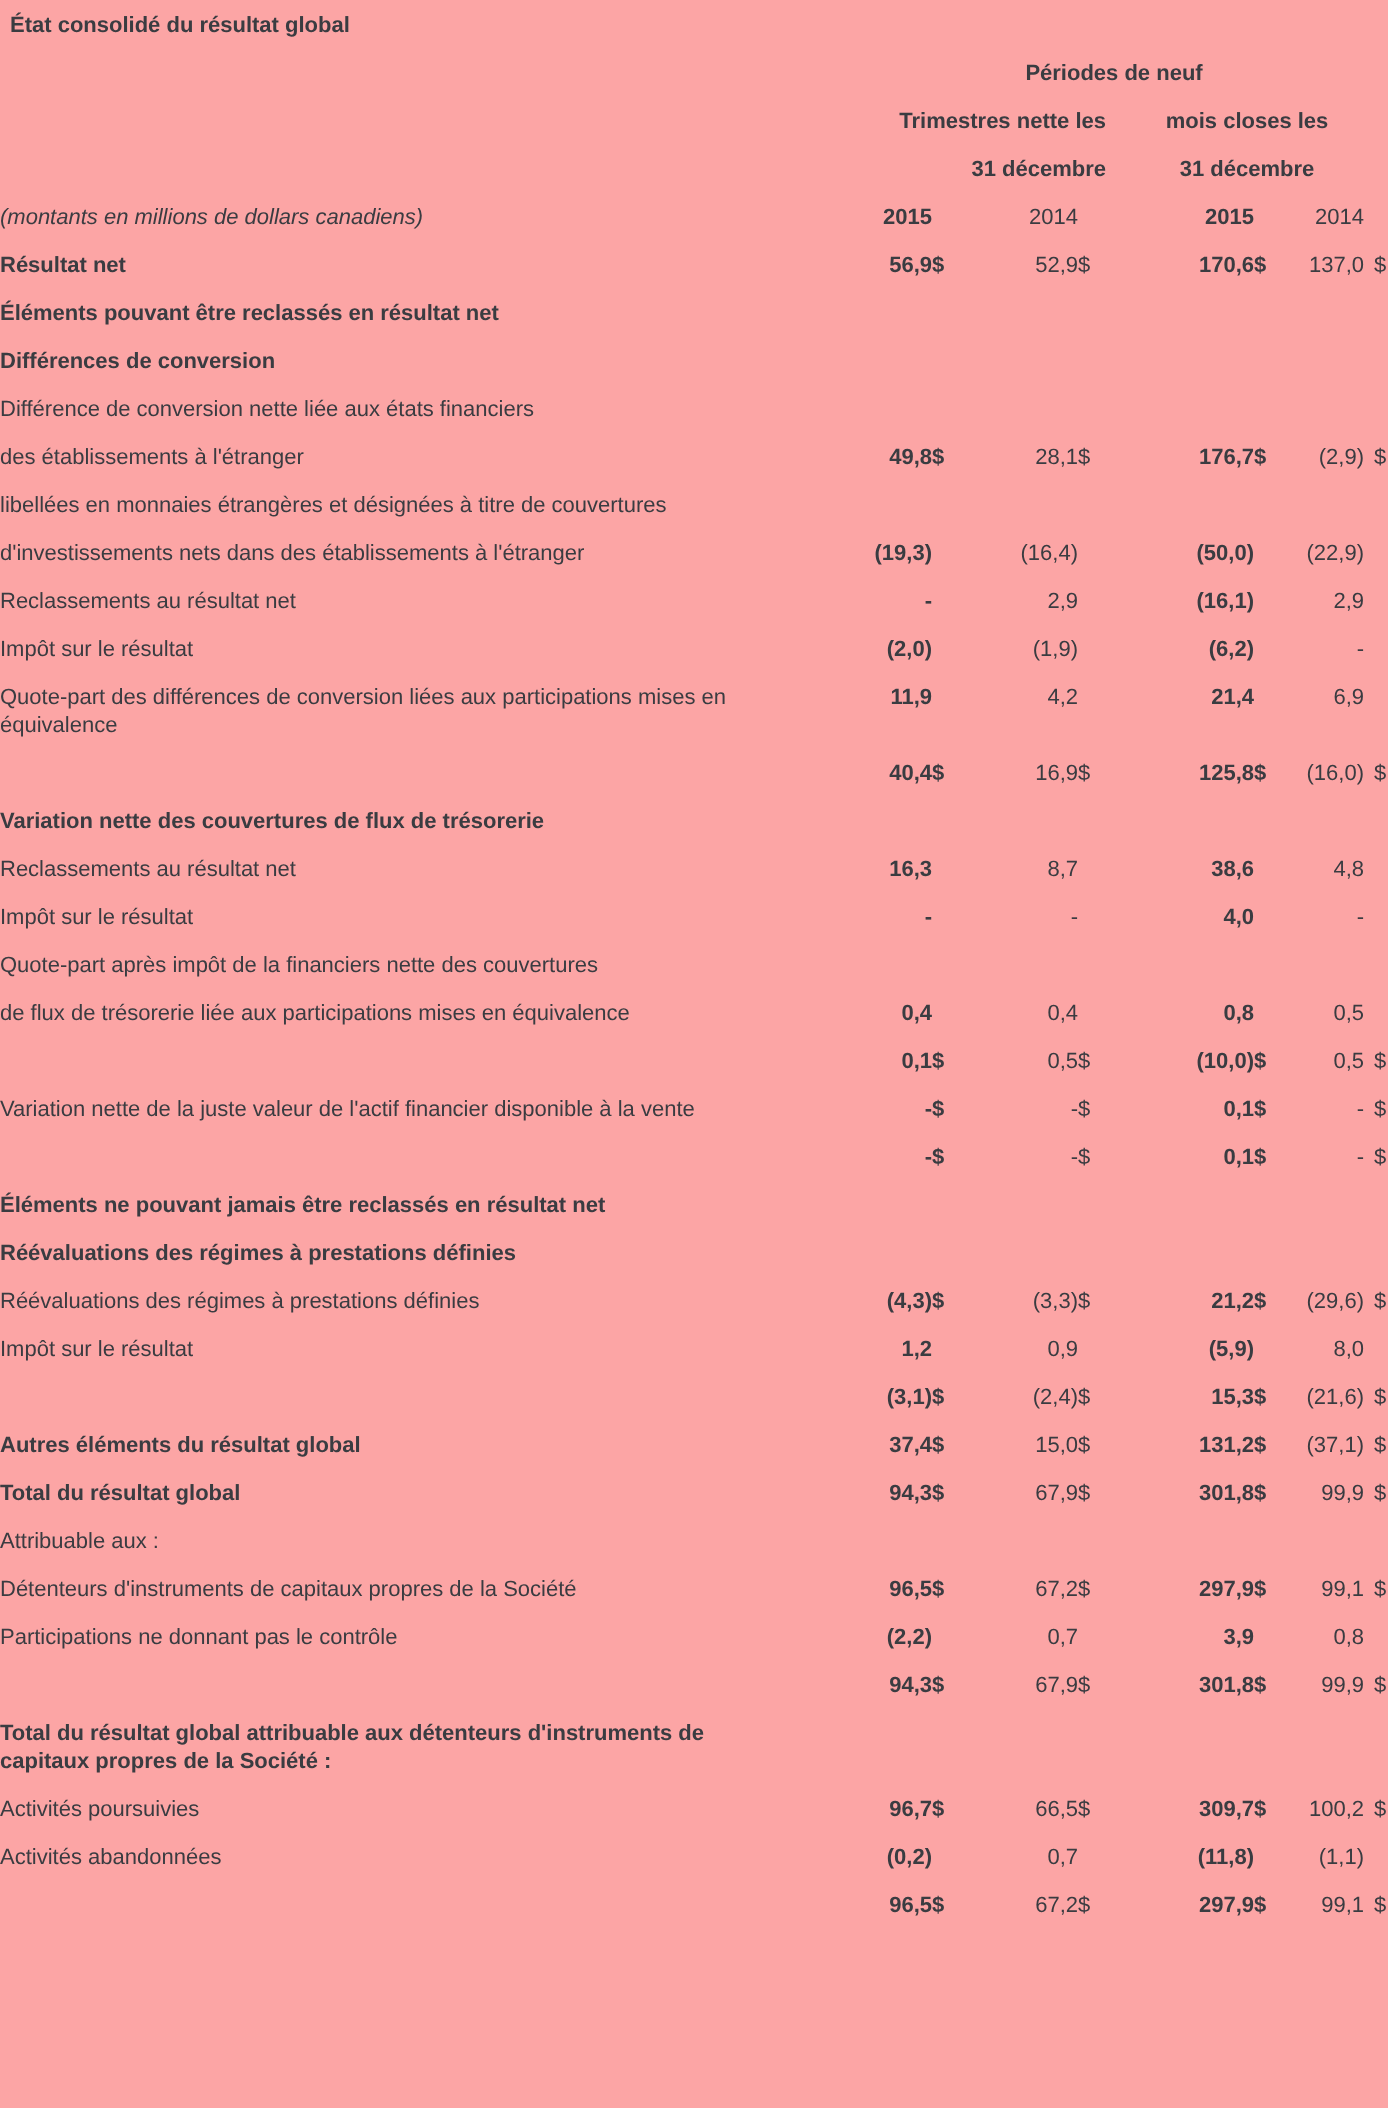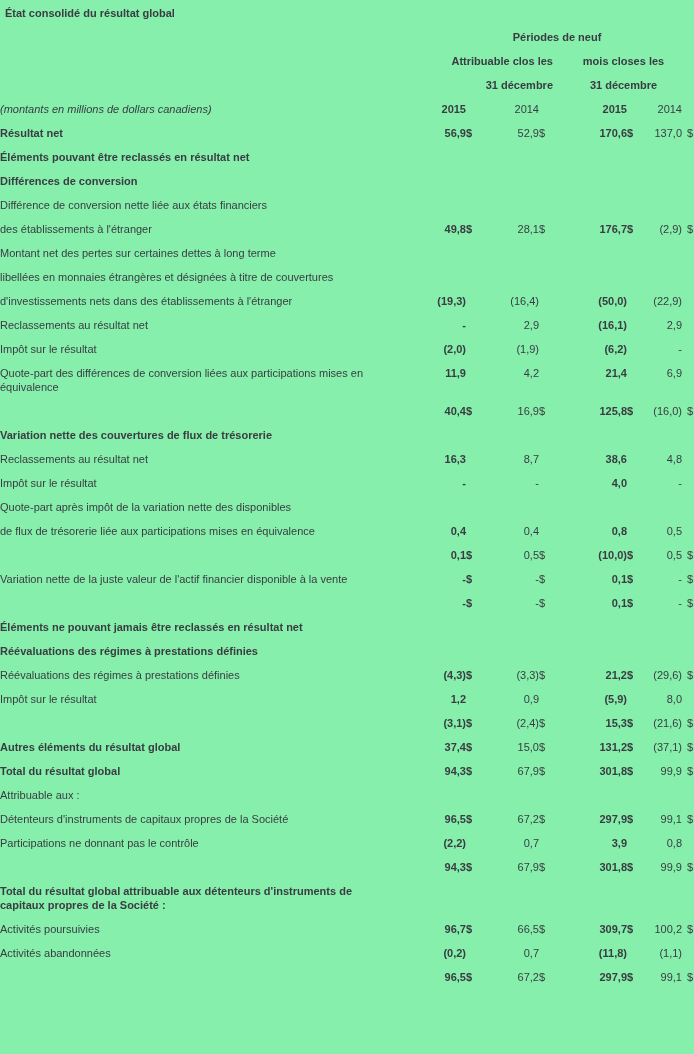--- a/index.html
+++ b/index.html
@@ -4,21 +4,21 @@
 <style>
   html, body {
     margin: 0;
     padding: 0;
     background: #ffffff;
   }
   .page {
     position: relative;
     width: 694px;
     height: 1054px;
-    background: #86efac;
+    background: #fca5a5;
     font-family: "Liberation Sans", sans-serif;
     font-size: 11px;
     color: #3a3c41;
     overflow: hidden;
   }
   .title {
     box-sizing: border-box;
     height: 24px;
     padding: 6px 0 0 5px;
     font-weight: bold;
@@ -68,21 +68,21 @@
       <col style="width:41px">
         <col style="width:12px">
     </colgroup>
     <tbody>
       <tr>
         <td class="label"></td>
         <td class="hgroup2" colspan="8">Périodes de neuf</td>
       </tr>
       <tr>
         <td class="label"></td>
-        <td class="hgroup1" colspan="4">Attribuable clos les</td>
+        <td class="hgroup1" colspan="4">Trimestres nette les</td>
         <td class="hgroup2" colspan="4">mois closes les</td>
       </tr>
       <tr>
         <td class="label"></td>
         <td class="hgroup1" colspan="4">31 décembre</td>
         <td class="hgroup2" colspan="4">31 décembre</td>
       </tr>
       <tr>
         <td class="label ind0 it">(montants en millions de dollars canadiens)</td>
         <td class="num b">2015</td>
@@ -155,33 +155,20 @@
           <td class="num b">49,8</td>
           <td class="cur b">$</td>
           <td class="num">28,1</td>
           <td class="cur">$</td>
           <td class="num b">176,7</td>
           <td class="cur b">$</td>
           <td class="num">(2,9)</td>
           <td class="cur c4">$</td>
         </tr>
         <tr>
-          <td class="label ind1">
-            <div class="line">Montant net des pertes sur certaines dettes à long terme</div>
-          </td>
-          <td class="num b"></td>
-          <td class="cur b"></td>
-          <td class="num"></td>
-          <td class="cur"></td>
-          <td class="num b"></td>
-          <td class="cur b"></td>
-          <td class="num"></td>
-          <td class="cur c4"></td>
-        </tr>
-        <tr>
           <td class="label ind2">
             <div class="line">libellées en monnaies étrangères et désignées à titre de couvertures</div>
           </td>
           <td class="num b"></td>
           <td class="cur b"></td>
           <td class="num"></td>
           <td class="cur"></td>
           <td class="num b"></td>
           <td class="cur b"></td>
           <td class="num"></td>
@@ -287,21 +274,21 @@
           <td class="cur b"></td>
           <td class="num">-</td>
           <td class="cur"></td>
           <td class="num b">4,0</td>
           <td class="cur b"></td>
           <td class="num">-</td>
           <td class="cur c4"></td>
         </tr>
         <tr>
           <td class="label ind1">
-            <div class="line">Quote-part après impôt de la variation nette des disponibles</div>
+            <div class="line">Quote-part après impôt de la financiers nette des couvertures</div>
           </td>
           <td class="num b"></td>
           <td class="cur b"></td>
           <td class="num"></td>
           <td class="cur"></td>
           <td class="num b"></td>
           <td class="cur b"></td>
           <td class="num"></td>
           <td class="cur c4"></td>
         </tr>

